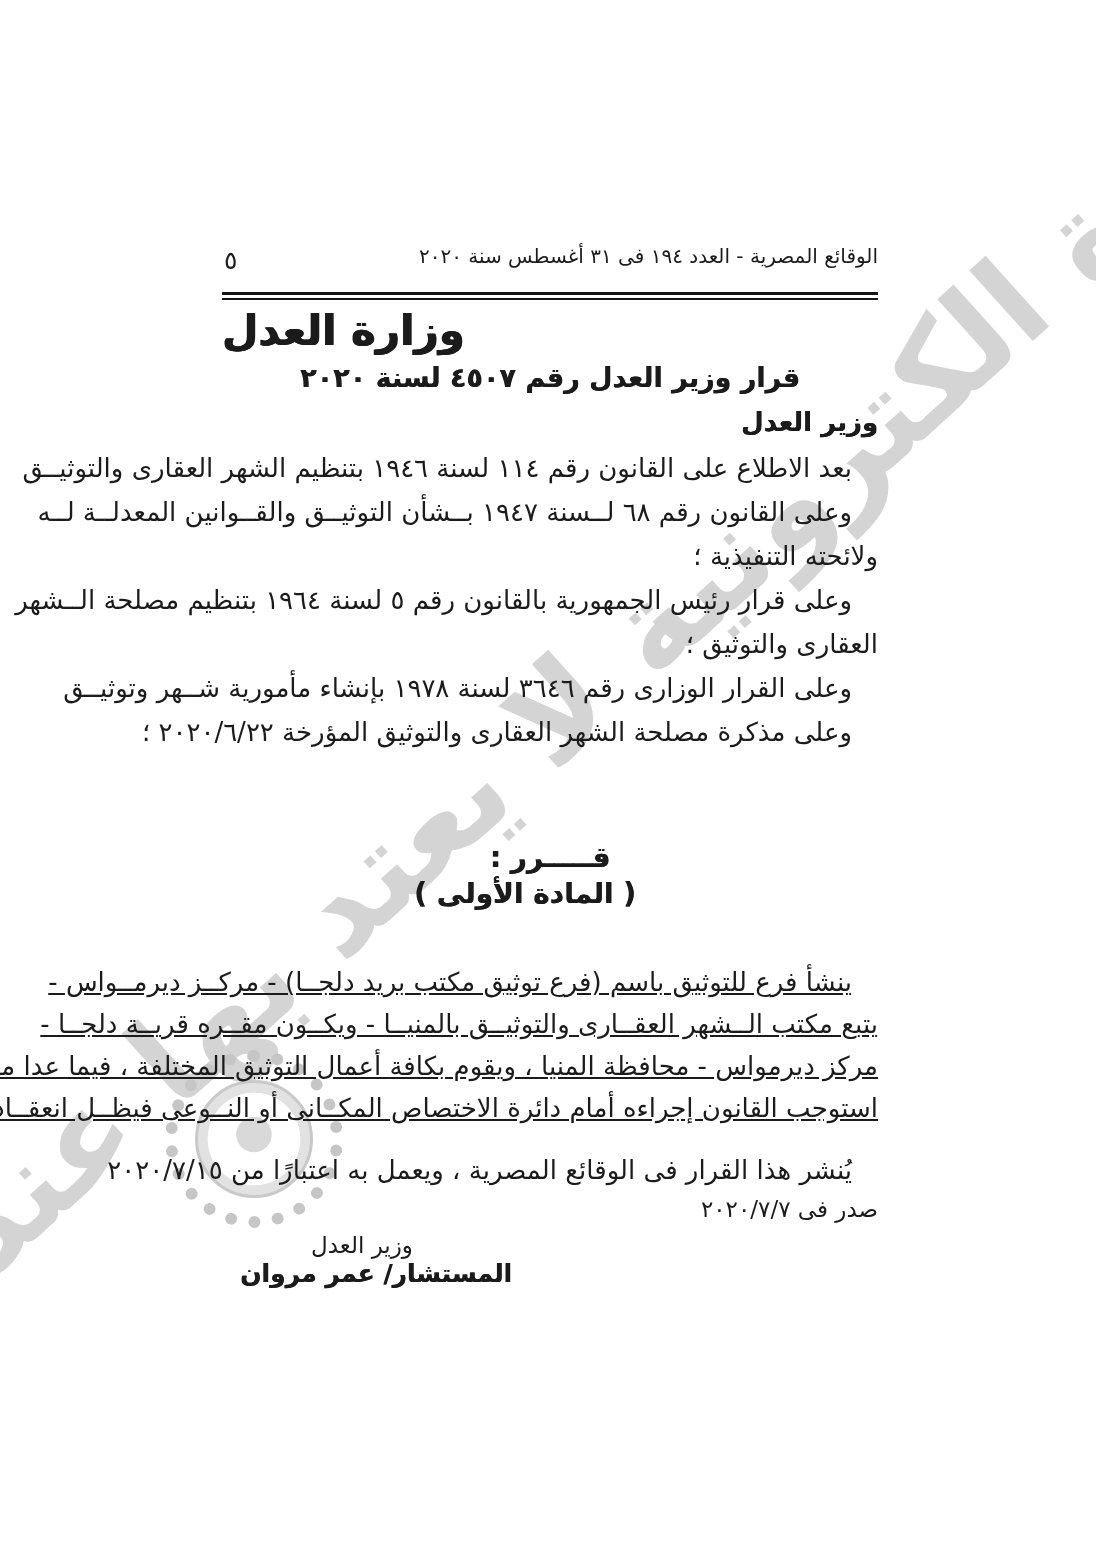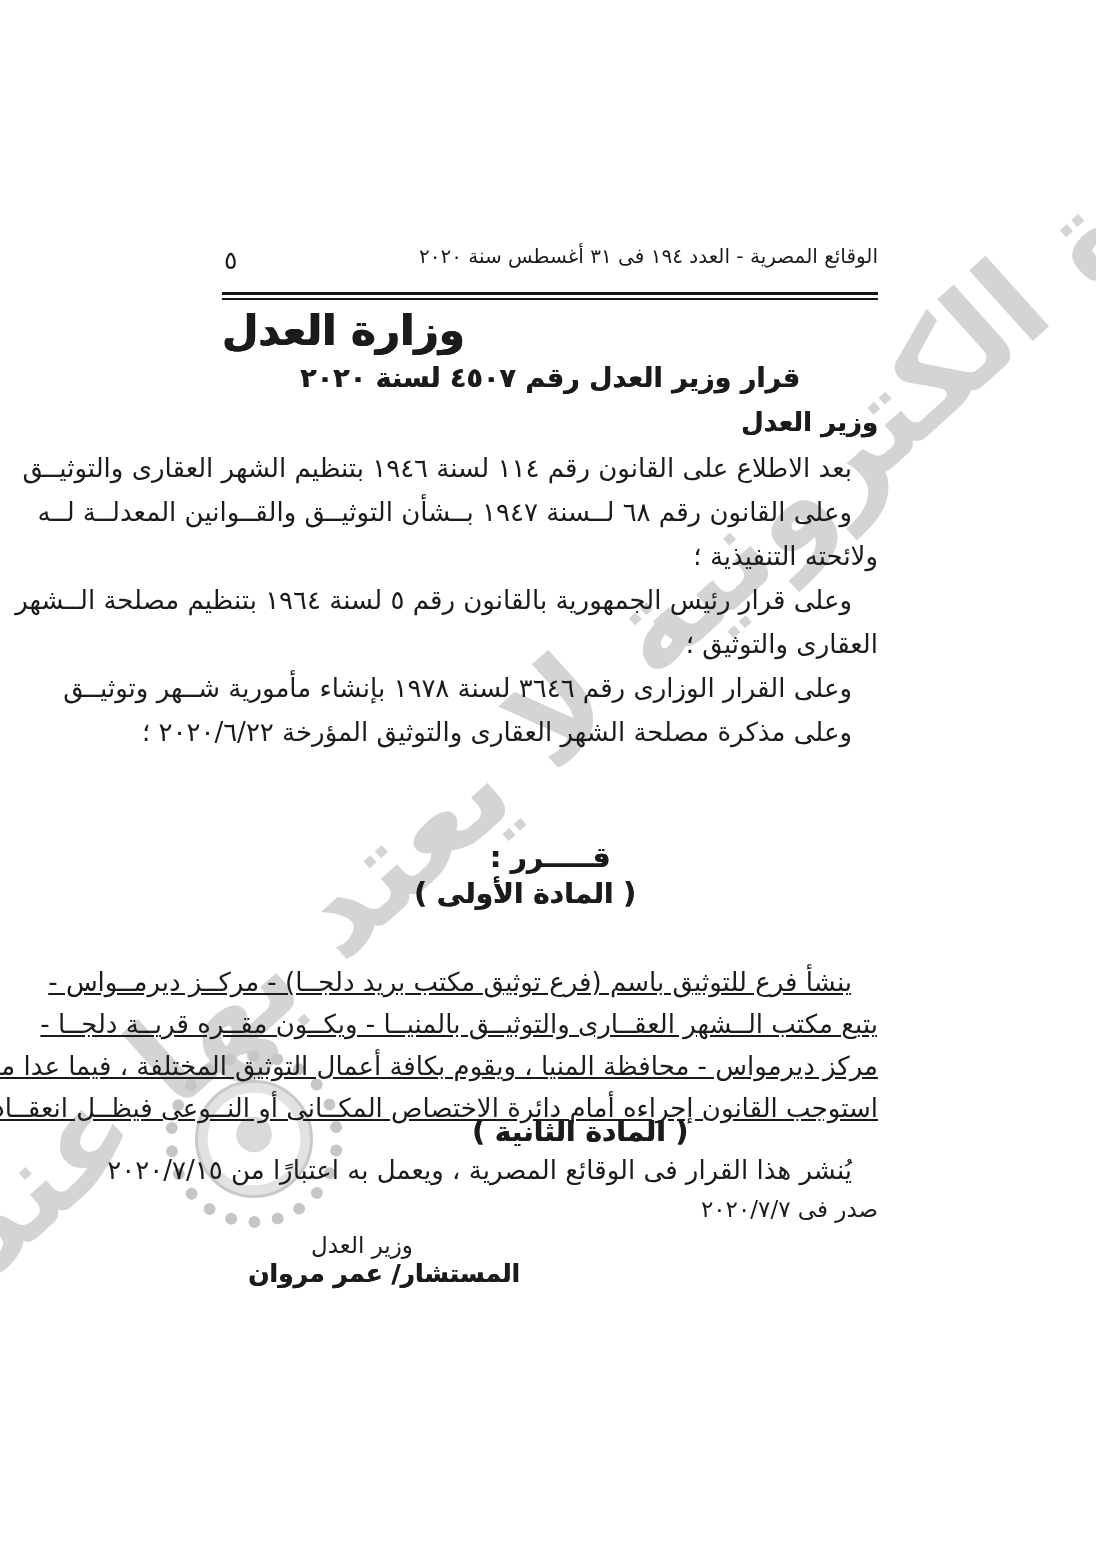--- a/index.html
+++ b/index.html
@@ -103,21 +103,21 @@
   .art2-heading{top:1115px;transform:translateX(30px);}
   .issued-line{
     position:absolute;top:1196px;left:0;width:100%;
     font-size:23px;text-align:right;
   }
   .sig-title{
     position:absolute;top:1232px;left:20px;width:240px;
     font-size:23px;text-align:center;
   }
   .sig-name{
-    position:absolute;top:1259px;left:12px;width:300px;
+    position:absolute;top:1259px;left:4px;width:300px;
     font-size:25px;font-weight:bold;text-align:center;
     text-shadow:0.4px 0 0 currentColor;
   }
 </style>
 </head>
 <body>
 
 <div class="page">
 
   <div class="wm-band">صورة الكترونية لا يعتد بها عند التداول</div>
@@ -151,21 +151,20 @@
     <div class="decide">قـــــرر :</div>
 
     <div class="article-heading art1-heading">( المادة الأولى )</div>
     <div class="block art1-body">
       <div class="ln just ind">ينشأ فرع للتوثيق باسم (فرع توثيق مكتب بريد دلجــا) - مركــز ديرمــواس -</div>
       <div class="ln just">يتبع مكتب الــشهر العقــارى والتوثيــق بالمنيــا - ويكــون مقــره قريــة دلجــا -</div>
       <div class="ln just">مركز ديرمواس - محافظة المنيا ، ويقوم بكافة أعمال التوثيق المختلفة ، فيما عدا مــا</div>
       <div class="ln just">استوجب القانون إجراءه أمام دائرة الاختصاص المكــانى أو النــوعى فيظــل انعقــاد</div>
     </div>
 
-    <div class="article-heading art2-heading">( المادة الثانية )</div>
     <div class="block art2-body">
       <div class="ln ind">يُنشر هذا القرار فى الوقائع المصرية ، ويعمل به اعتبارًا من ٢٠٢٠/٧/١٥</div>
     </div>
 
     <div class="issued-line">صدر فى ٢٠٢٠/٧/٧</div>
 
     <div class="sig-title">وزير العدل</div>
     <div class="sig-name">المستشار/ عمر مروان</div>
 
   </div>

